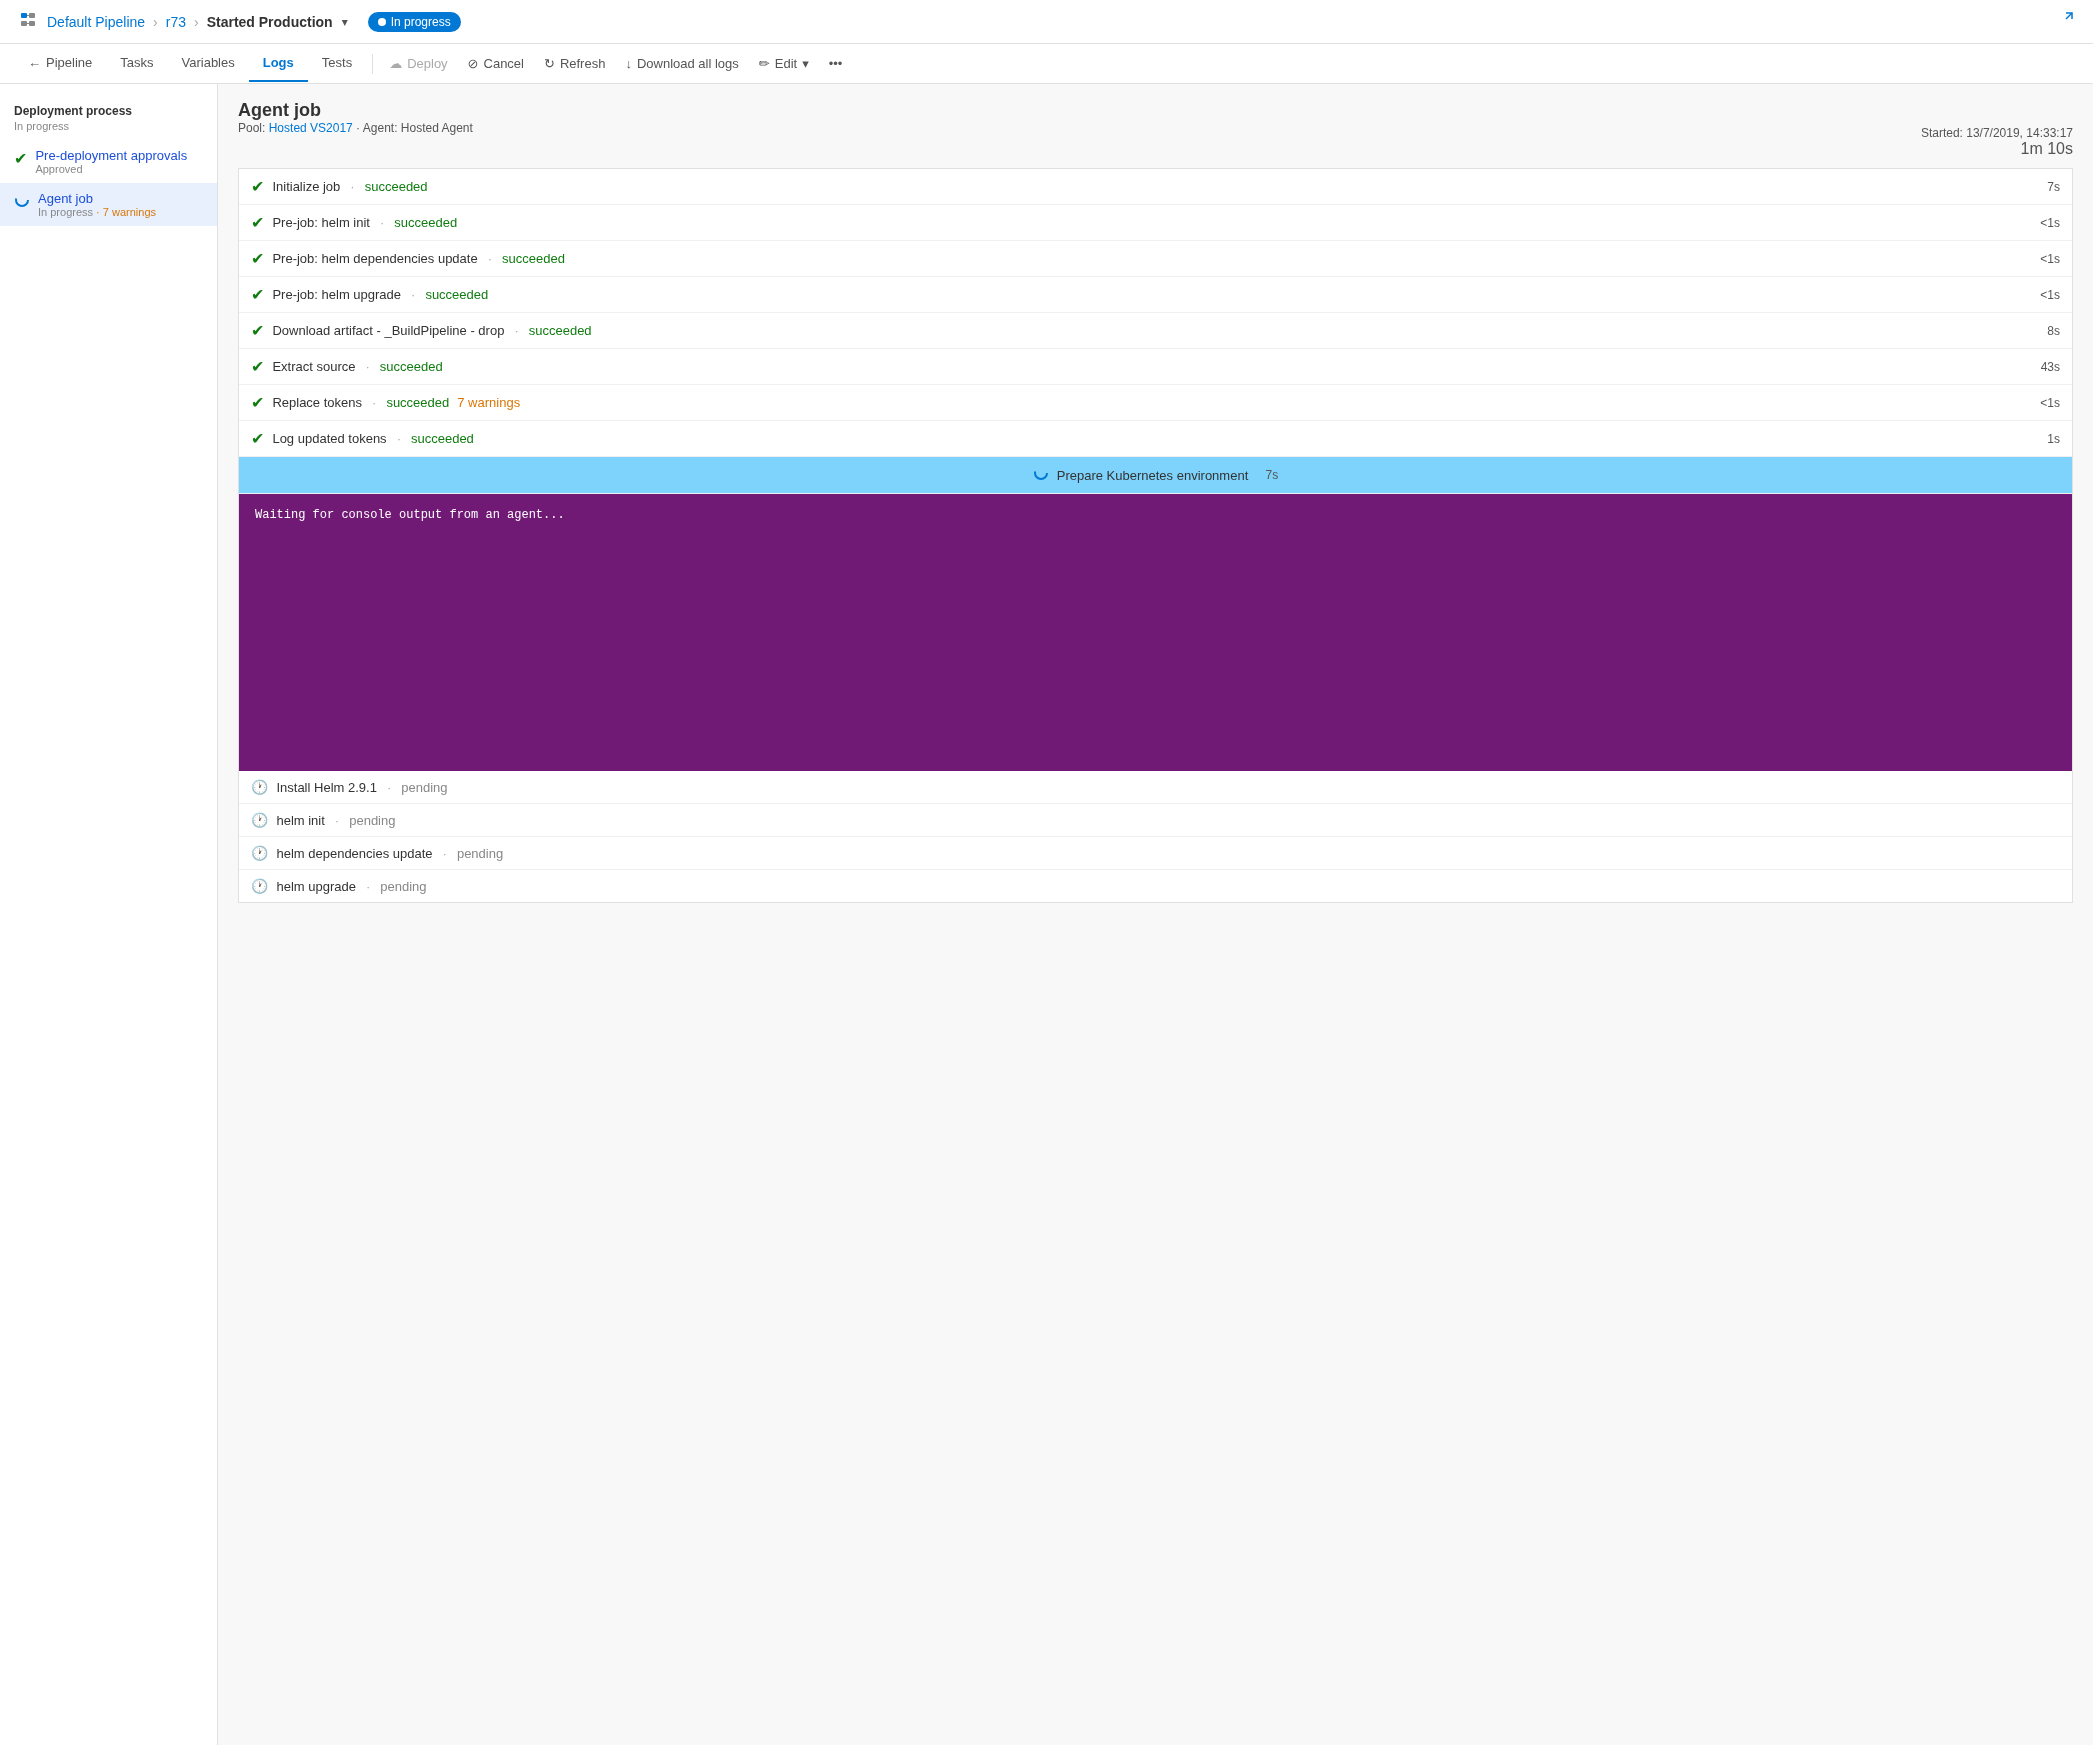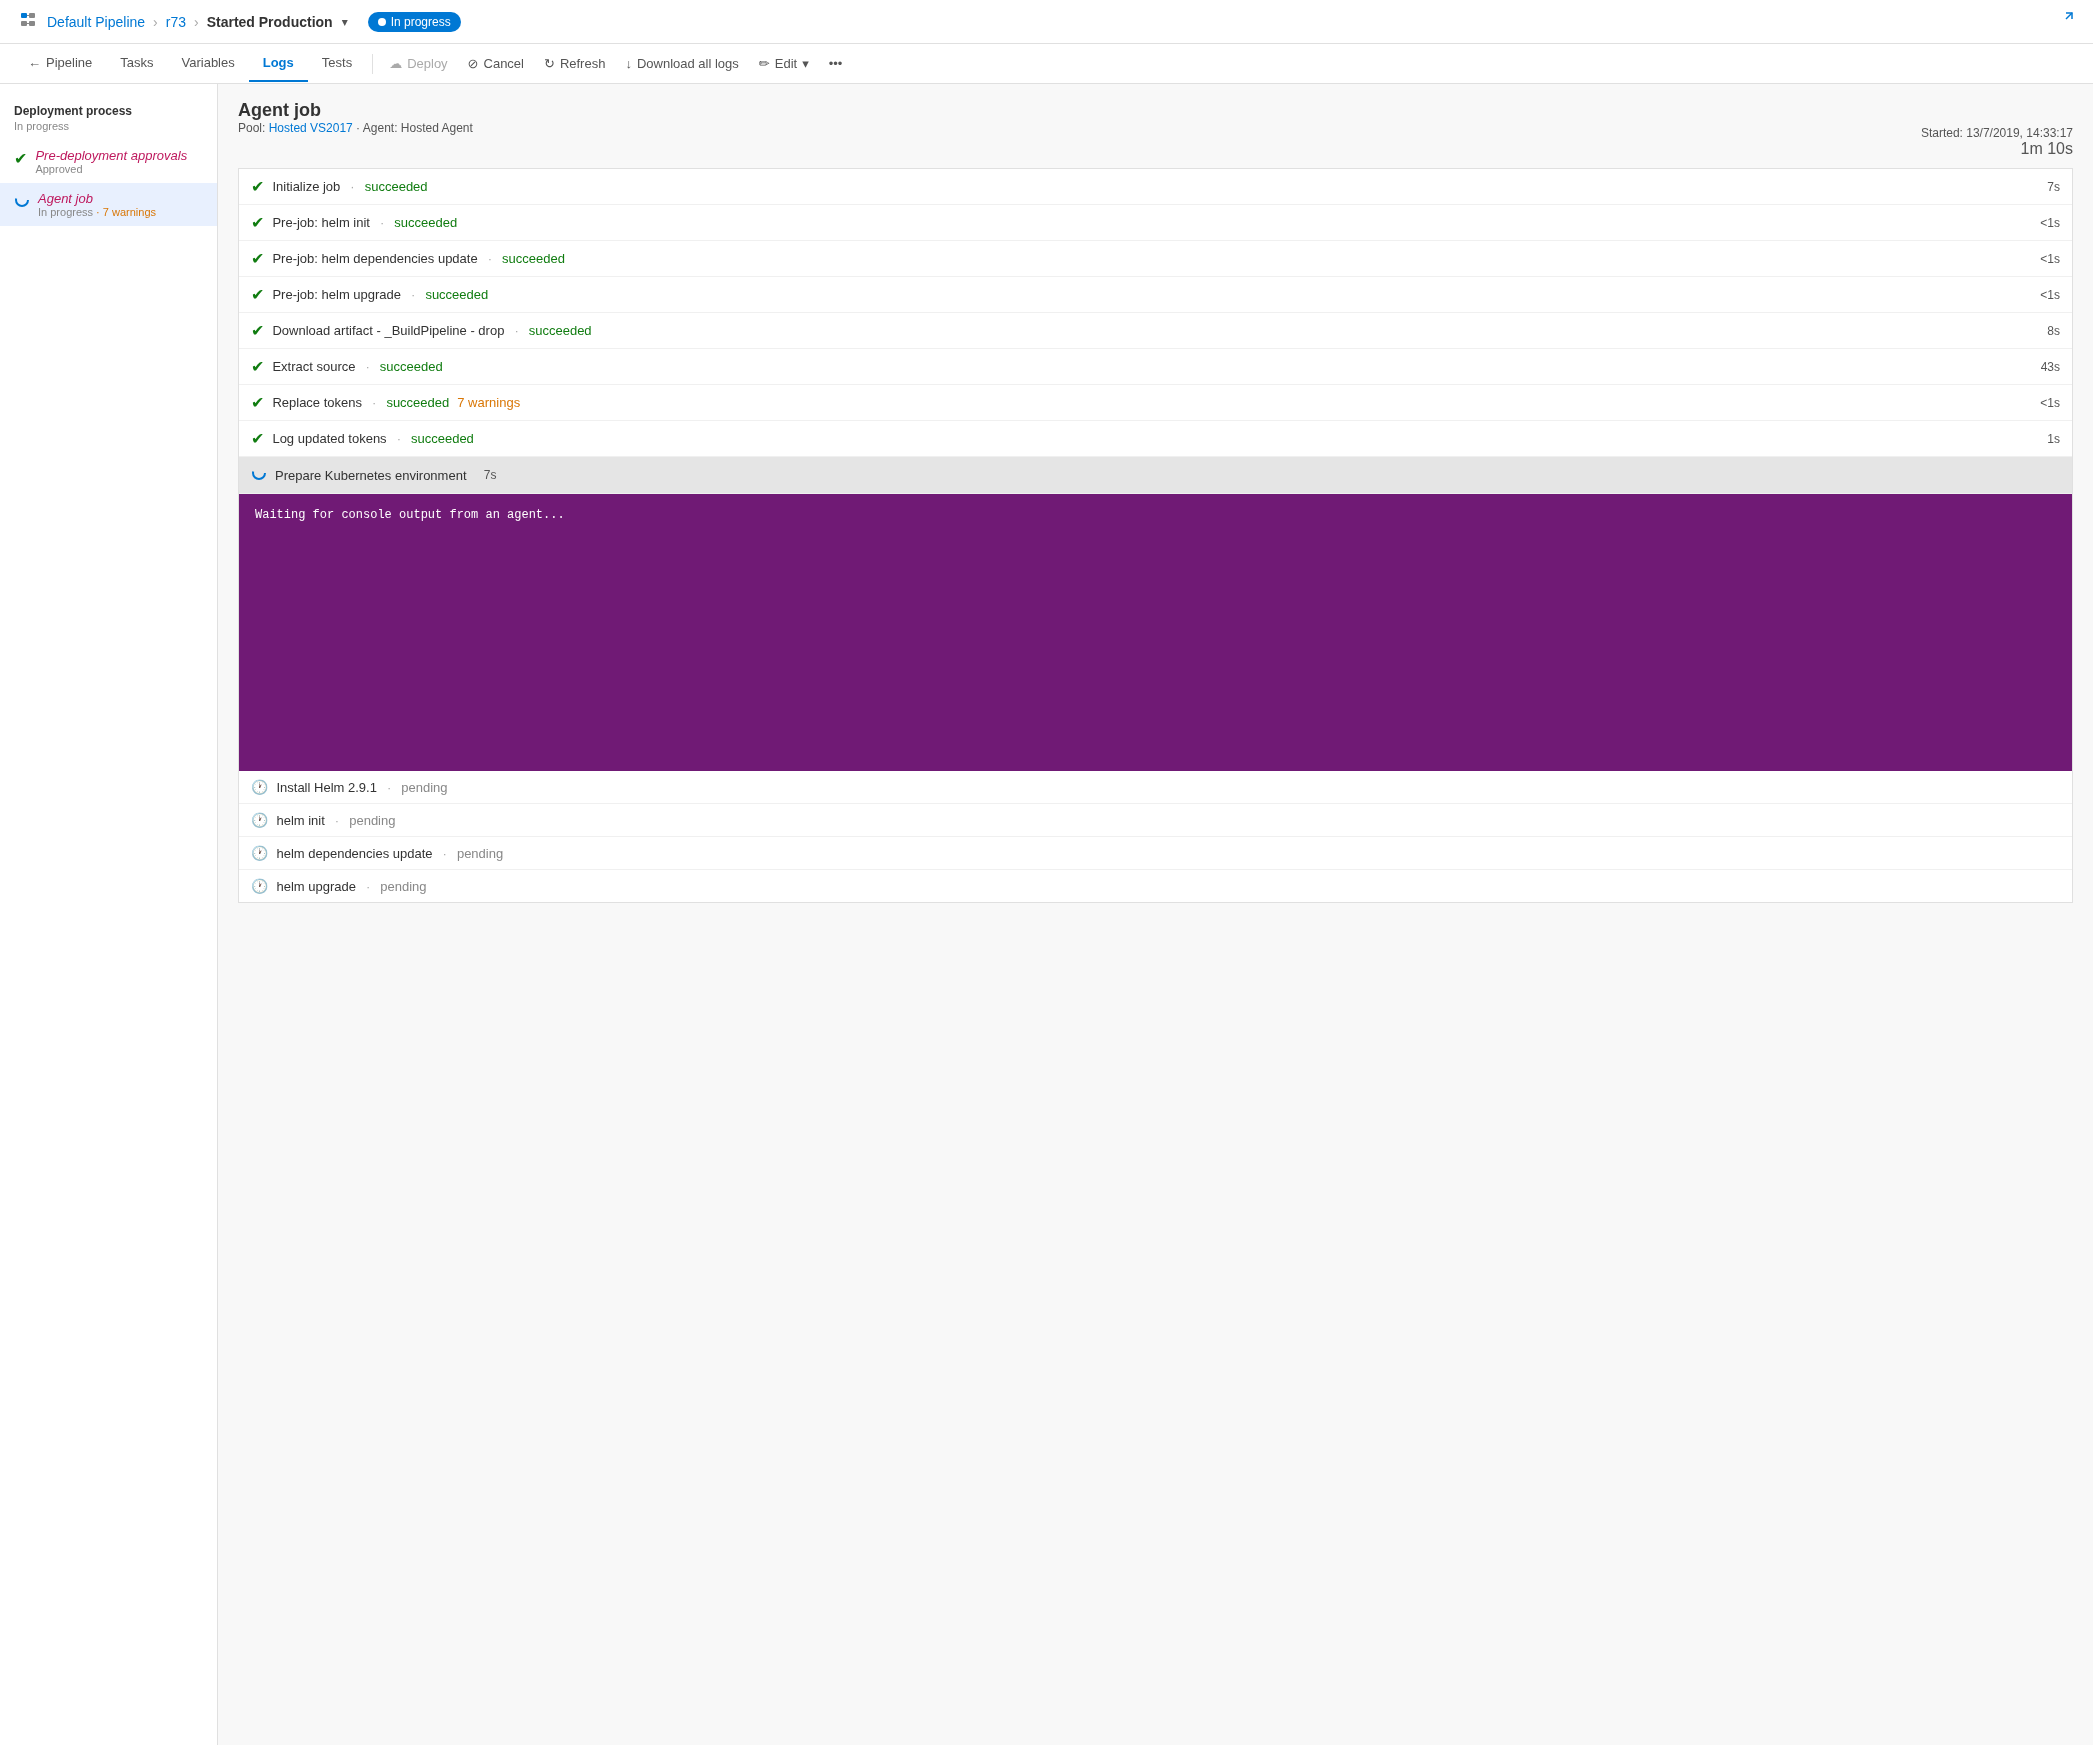--- a/index.html
+++ b/index.html
@@ -68,21 +68,21 @@
       font-size: 11px; color: #888;
       padding: 0 14px 8px;
     }
     .sidebar-item {
       display: flex; align-items: flex-start; gap: 8px;
       padding: 8px 14px; cursor: pointer;
     }
     .sidebar-item.active { background: #e8f0fe; }
     .sidebar-item-icon { margin-top: 1px; }
     .sidebar-item-text { }
-    .sidebar-item-name { font-size: 13px; font-weight: 500; color: #be185d; font-style: italic; }
+    .sidebar-item-name { font-size: 13px; font-weight: 500; color: #1d4ed8; }
     .sidebar-item-status { font-size: 11px; color: #888; }
     .sidebar-item-warnings { color: #d97706; font-size: 11px; }
 
     
     .icon-success { color: #107c10; font-size: 16px; }
     .icon-inprogress { color: #0078d4; font-size: 16px; }
 
     
     .content { flex: 1; overflow-y: auto; background: #f8f8f8; padding: 16px 20px; }
 
@@ -109,25 +109,25 @@
     .step-row-left { display: flex; align-items: center; gap: 8px; }
     .step-name { color: #333; }
     .step-status-success { color: #107c10; }
     .step-status-pending { color: #888; }
     .step-warnings { color: #d97706; }
     .step-duration { color: #555; font-size: 12px; min-width: 30px; text-align: right; }
     .step-dot { color: #aaa; margin: 0 2px; }
 
     
     .step-active-row {
-      display: flex; align-items: center; justify-content: flex-start;
+      display: flex; align-items: center; justify-content: center;
       padding: 8px 12px;
       border-bottom: 1px solid #f0f0f0;
       font-size: 13px;
-      background: #e5e5e5;
+      background: #7dd3fc;
     }
     .console-output {
       background: #701a75; color: #fff;
       font-family: 'Consolas', 'Courier New', monospace;
       font-size: 12px;
       padding: 14px 16px;
       min-height: 277px;
     }
   </style>
 </head>

